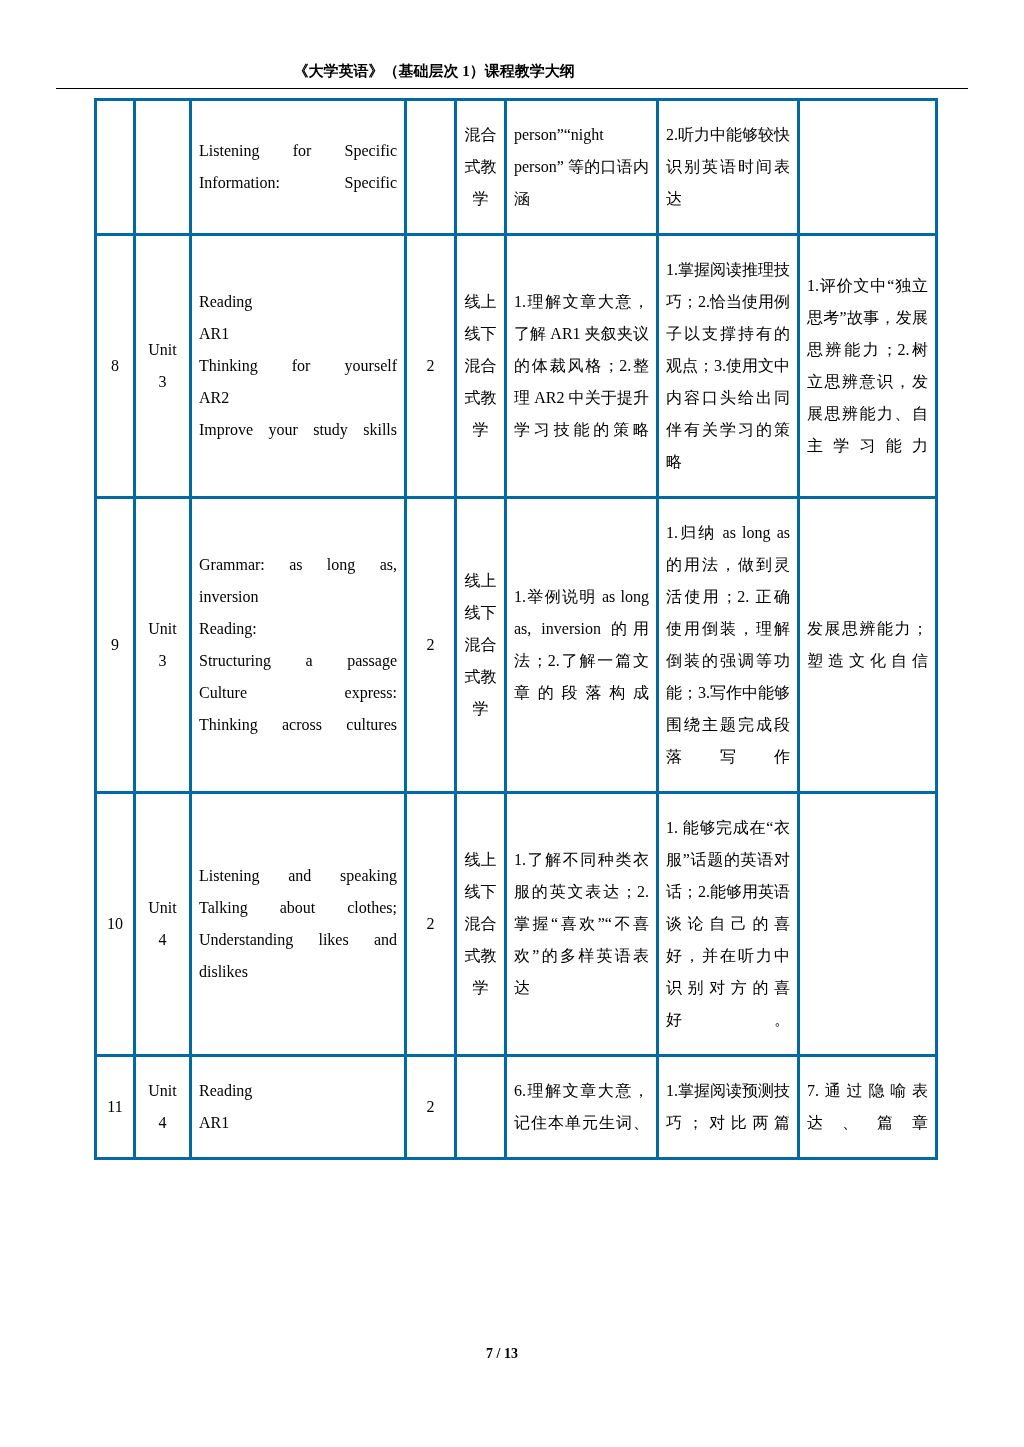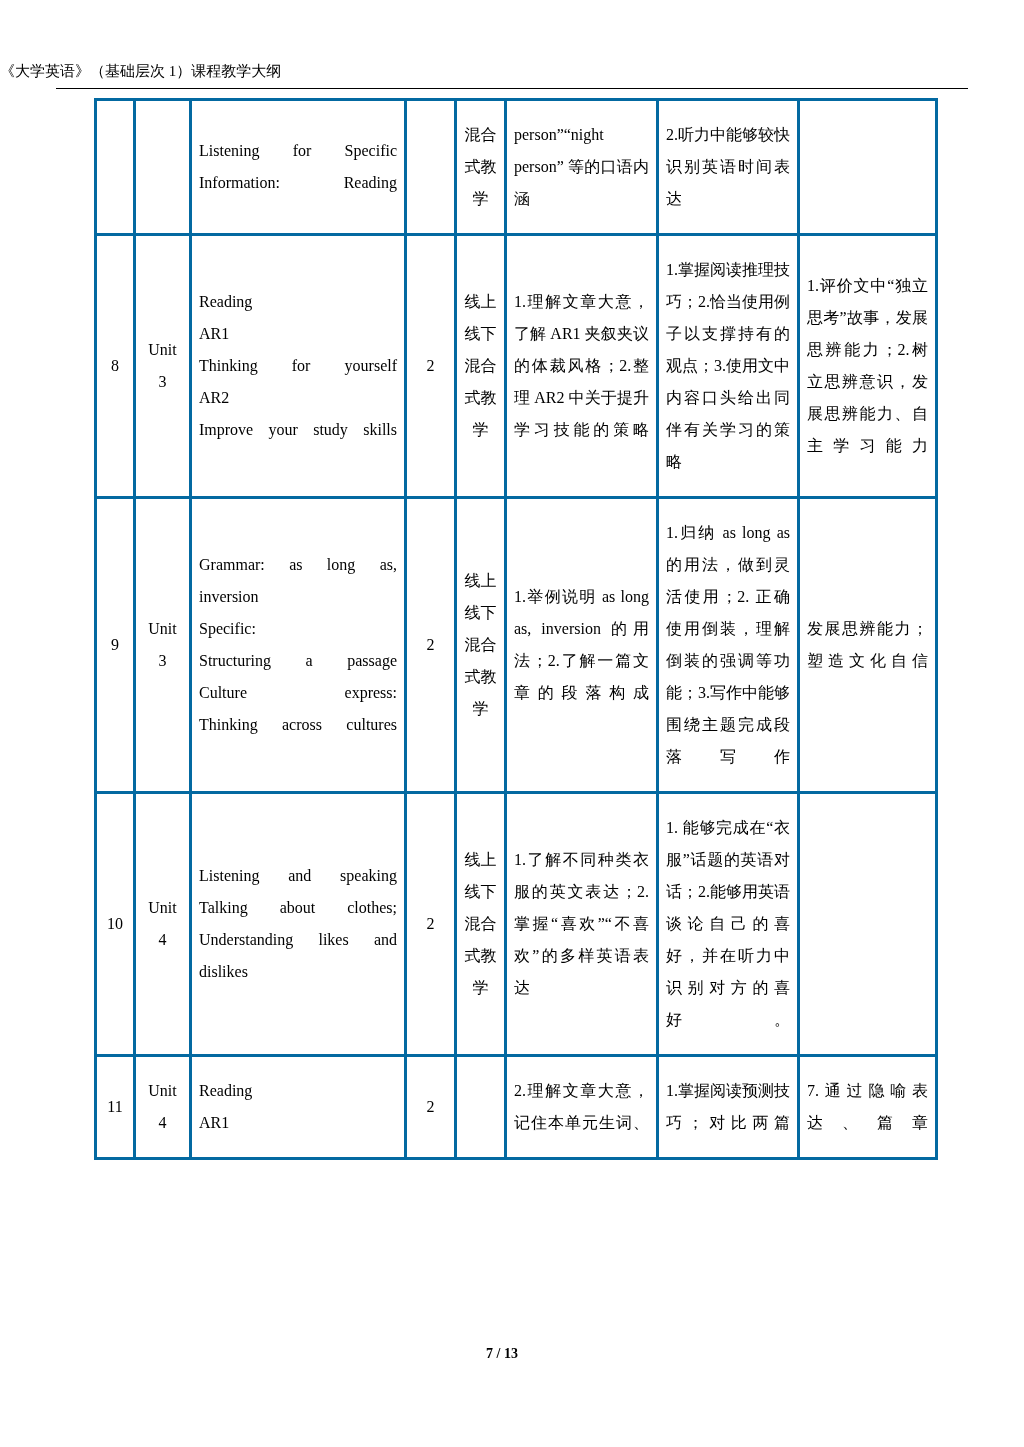--- a/index.html
+++ b/index.html
@@ -19,23 +19,24 @@
     width: 1024px;
     height: 1447px;
     box-sizing: border-box;
     padding: 0;
   }
   .header {
     position: absolute;
     top: 62px;
     left: 0;
     width: 868px;
-    text-align: left;
+    text-align: center;
     font-size: 15px;
     font-family: "Liberation Serif", serif;
+    font-weight: bold;
   }
   .header-rule {
     position: absolute;
     top: 88px;
     left: 56px;
     width: 912px;
     height: 1px;
     background: #000000;
   }
   .footer {
@@ -115,21 +116,21 @@
         <col class="c-goal">
         <col class="c-value">
     </colgroup>
     <tbody>
 
       <tr>
         <td class="no"></td>
         <td class="unit"></td>
         <td class="topic">
           <span class="line justify-both" style="display:block;text-align:justify;text-align-last:justify;font-family:Liberation Serif, serif;">Listening for Specific</span>
-          <span class="line">Information: Reading</span>
+          <span class="line">Information: Specific</span>
         </td>
         <td class="hours"></td>
         <td class="mode">混合式教学</td>
         <td class="content justify-both">person”“night person” 等的口语内涵</td>
         <td class="goal">2.听力中能够较快识别英语时间表达</td>
         <td class="value"></td>
       </tr>
 
       <tr>
         <td class="no">8</td>
@@ -146,21 +147,21 @@
         <td class="content justify-both">1.理解文章大意，了解 AR1 夹叙夹议的体裁风格；2.整理 AR2 中关于提升学习技能的策略</td>
         <td class="goal justify-both">1.掌握阅读推理技巧；2.恰当使用例子以支撑持有的观点；3.使用文中内容口头给出同伴有关学习的策略</td>
         <td class="value justify-both">1.评价文中“独立思考”故事，发展思辨能力；2.树立思辨意识，发展思辨能力、自主学习能力</td>
       </tr>
 
       <tr>
         <td class="no">9</td>
         <td class="unit">Unit 3</td>
         <td class="topic">
           <span class="line"><span class="b">Grammar:</span> as long as, inversion</span>
-          <span class="line b">Specific:</span>
+          <span class="line b">Reading:</span>
           <span class="line">Structuring a passage</span>
           <span class="line b">Culture express:</span>
           <span class="line">Thinking across cultures</span>
         </td>
         <td class="hours">2</td>
         <td class="mode">线上线下混合式教学</td>
         <td class="content justify-both">1.举例说明 as long as, inversion 的用法；2.了解一篇文章的段落构成</td>
         <td class="goal justify-both">1.归纳 as long as 的用法，做到灵活使用；2. 正确使用倒装，理解倒装的强调等功能；3.写作中能够围绕主题完成段落写作</td>
         <td class="value justify-both">发展思辨能力；塑造文化自信</td>
       </tr>
@@ -183,21 +184,21 @@
 
       <tr>
         <td class="no cell-top">11</td>
         <td class="unit cell-top">Unit 4</td>
         <td class="topic cell-top">
           <span class="line b">Reading</span>
           <span class="line b">AR1</span>
         </td>
         <td class="hours cell-top">2</td>
         <td class="mode cell-top"></td>
-        <td class="content cell-top justify-both">2.理解文章大意，记住本单元生词、</td>
+        <td class="content cell-top justify-both">6.理解文章大意，记住本单元生词、</td>
         <td class="goal cell-top justify-both">1.掌握阅读预测技巧；对比两篇</td>
         <td class="value cell-top justify-both">7.通过隐喻表达、篇章</td>
       </tr>
     </tbody>
   </table>
 
   <div class="footer">7 / 13</div>
 </div>
 
 </body></html>

